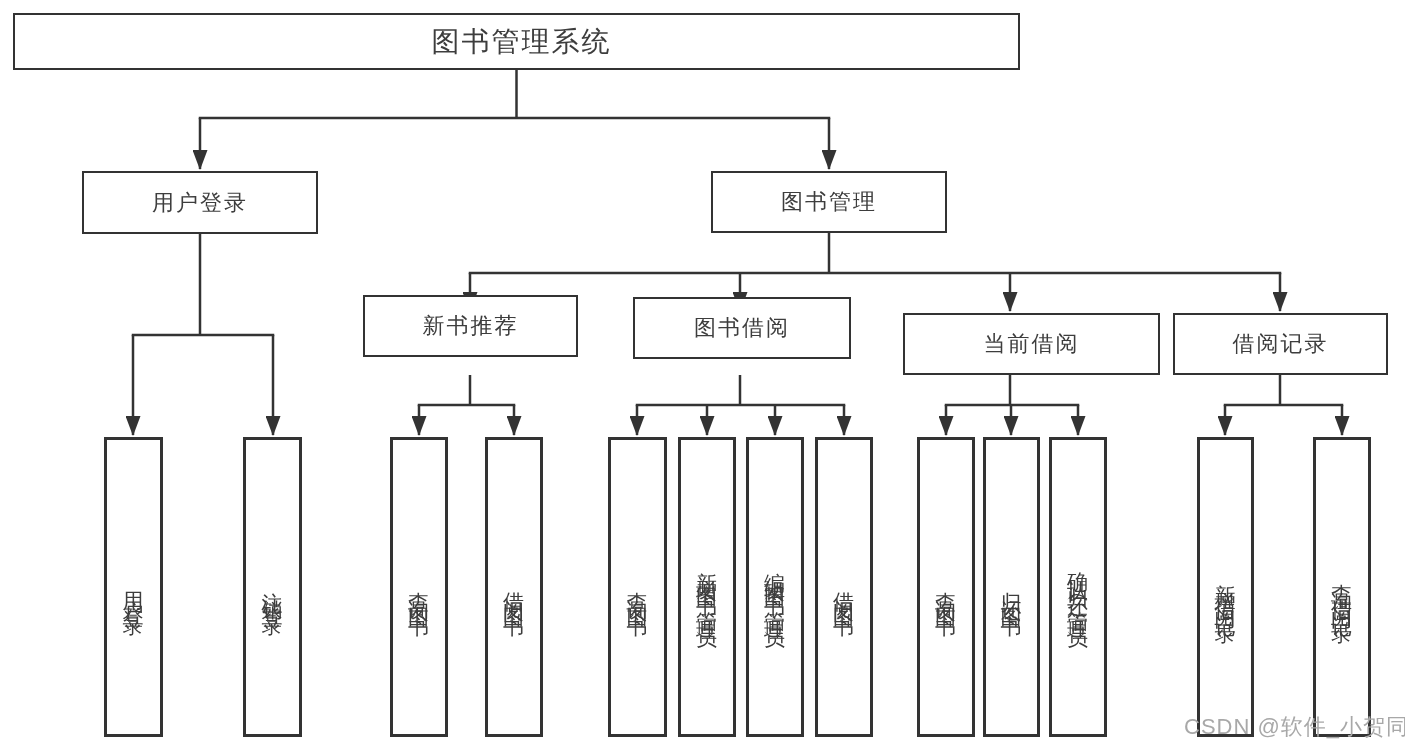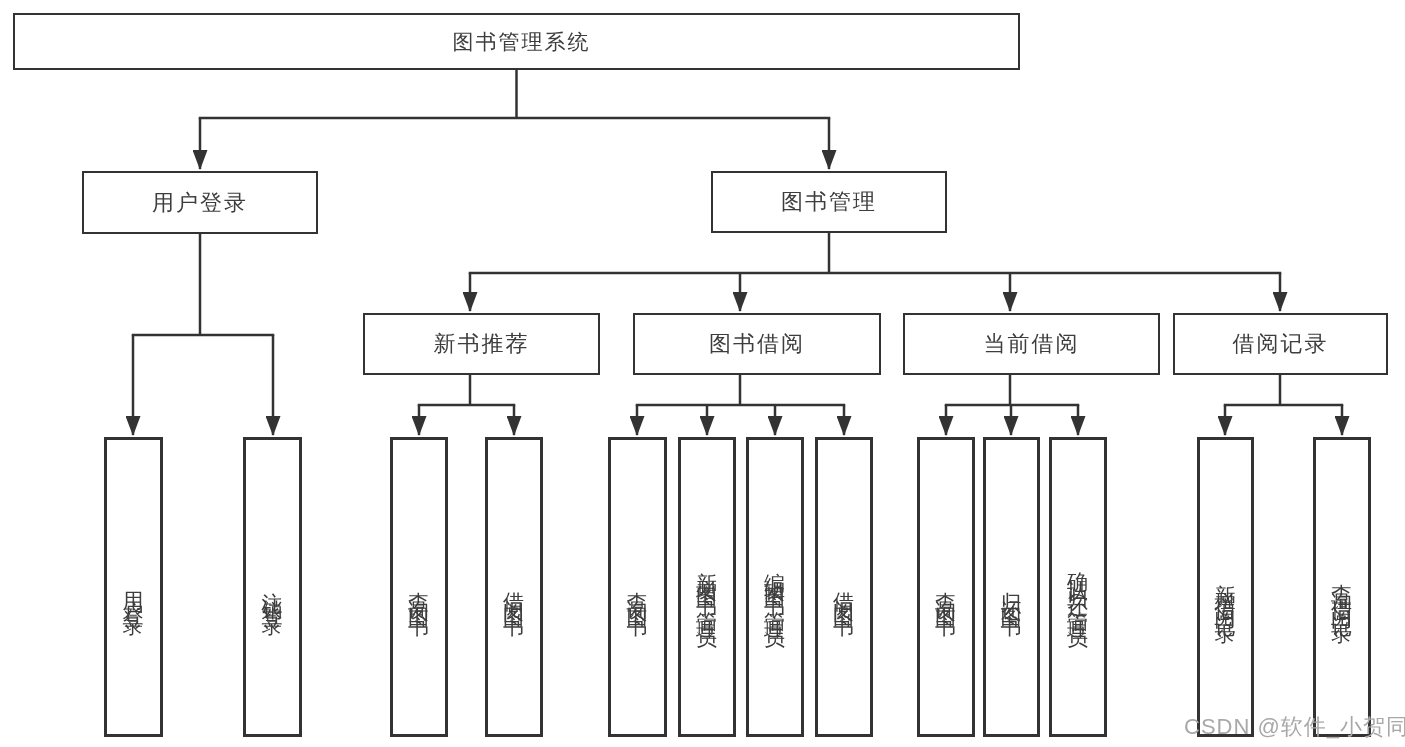--- a/index.html
+++ b/index.html
@@ -25,21 +25,21 @@
     display: flex;
     align-items: center;
     justify-content: center;
     z-index: 2;
   }
   .hbox {
     font-size: 22px;
     letter-spacing: 2px;
     white-space: nowrap;
   }
-  .hbox.root { font-size: 21px; padding-left: 10px; }
+  .hbox.root { font-size: 28px; padding-left: 10px; }
   .vbox {
     border-width: 3px;
     font-size: 21px;
     writing-mode: vertical-rl;
     text-orientation: mixed;
     letter-spacing: 8px;
     line-height: 1;
     padding-top: 8px;
   }
   .watermark {
@@ -106,22 +106,22 @@
       <line x1="1225" y1="405" x2="1225" y2="435" marker-end="url(#arr)"></line>
       <line x1="1342" y1="405" x2="1342" y2="435" marker-end="url(#arr)"></line>
     </g>
   </svg>
 
   <div class="node hbox root" style="left:13px; top:13px; width:1007px; height:57px;">图书管理系统</div>
 
   <div class="node hbox" style="left:82px; top:171px; width:236px; height:63px;">用户登录</div>
   <div class="node hbox" style="left:711px; top:171px; width:236px; height:62px;">图书管理</div>
 
-  <div class="node hbox" style="left:363px; top:313px; width:237px; height:62px;">新书推荐</div>
-  <div class="node hbox" style="left:633px; top:313px; width:248px; height:62px;">图书借阅</div>
+  <div class="node hbox" style="left:363px; top:295px; width:215px; height:62px;">新书推荐</div>
+  <div class="node hbox" style="left:633px; top:297px; width:218px; height:62px;">图书借阅</div>
   <div class="node hbox" style="left:903px; top:313px; width:257px; height:62px;">当前借阅</div>
   <div class="node hbox" style="left:1173px; top:313px; width:215px; height:62px;">借阅记录</div>
 
   <div class="node vbox" style="left:104px; top:437px; width:59px; height:300px;">用户登录</div>
   <div class="node vbox" style="left:243px; top:437px; width:59px; height:300px;">注销登录</div>
 
   <div class="node vbox" style="left:390px; top:437px; width:58px; height:300px;">查询图书</div>
   <div class="node vbox" style="left:485px; top:437px; width:58px; height:300px;">借阅图书</div>
 
   <div class="node vbox" style="left:608px; top:437px; width:59px; height:300px;">查询图书</div>

